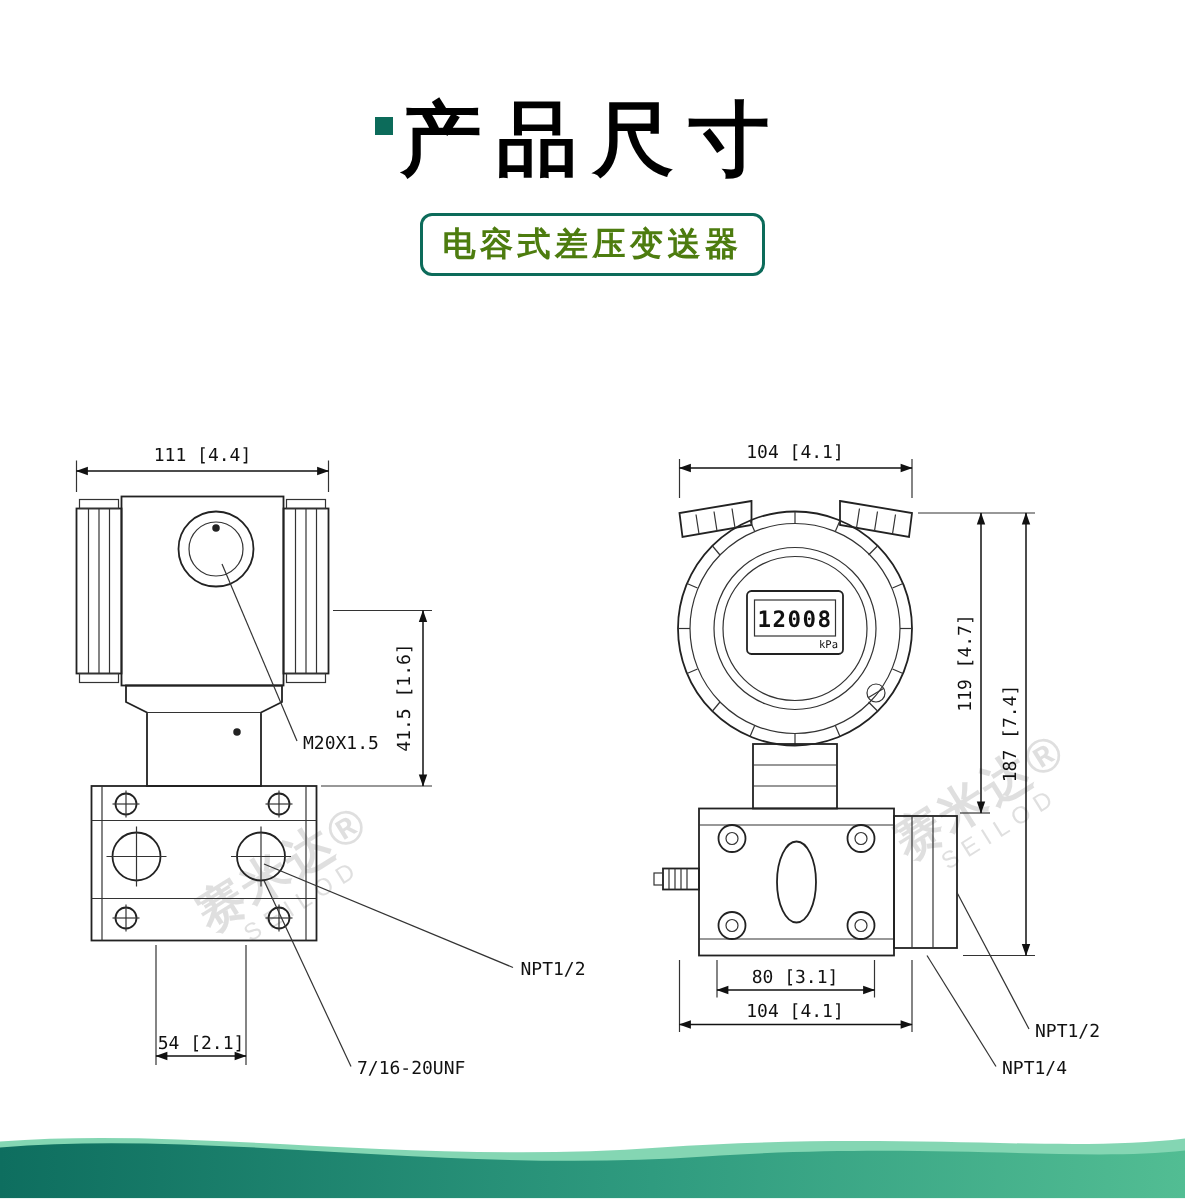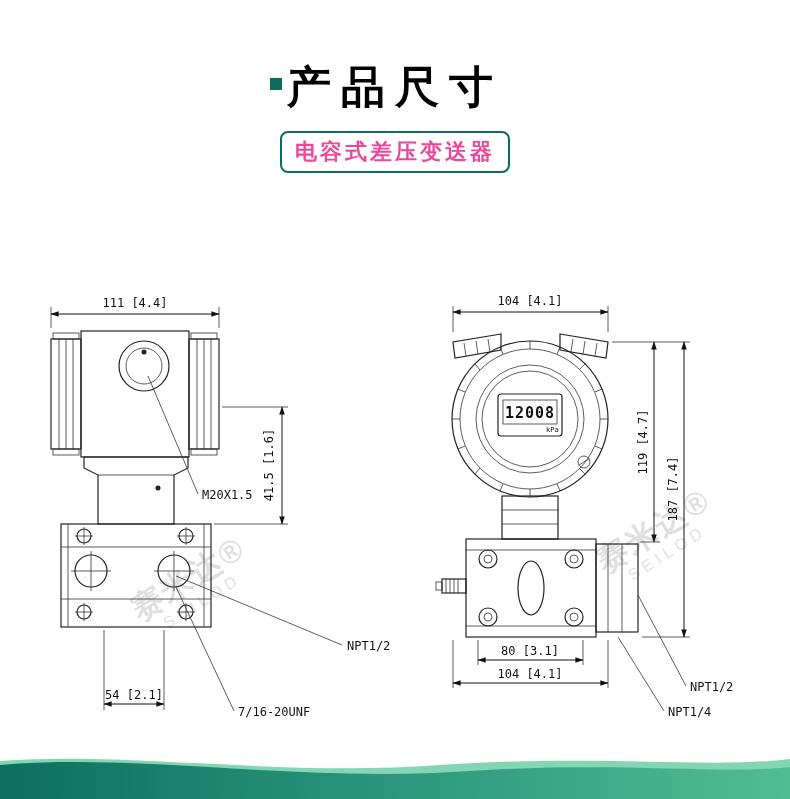--- a/index.html
+++ b/index.html
@@ -1,24 +1,24 @@
 <!DOCTYPE html>
 <html><head>
 <meta charset="utf-8">
 <style>
   html,body{margin:0;padding:0;background:#fff;}
   .page{position:relative;width:790px;height:799px;background:#ffffff;overflow:hidden;
         font-family:"Liberation Sans",sans-serif;}
   
   .header{position:absolute;top:62px;left:0;width:100%;text-align:center;}
   .title-wrap{position:relative;display:inline-block;}
-  .page-title{margin:0;font-weight:bold;font-size:44px;line-height:1.15;letter-spacing:10px;color:#000;}
+  .page-title{margin:0;font-weight:bold;font-size:54px;line-height:1.15;letter-spacing:10px;color:#000;}
   .title-square{position:absolute;left:-17px;top:16px;width:12px;height:12px;background:#0c6b5a;}
   .subtitle-box{display:inline-block;margin-top:18px;border:2px solid #0c6b5a;border-radius:8px;
-        padding:4px 13px;font-weight:bold;font-size:22px;letter-spacing:3px;color:#ec4899;}
+        padding:4px 13px;font-weight:bold;font-size:22px;letter-spacing:3px;color:#4d7c0f;}
   
   .drawing{position:absolute;}
   .dwg-left{left:26px;top:292px;}
   .dwg-right{left:398px;top:292px;}
   .obj{stroke:#222;stroke-width:1.2;fill:none;}
   .thin{stroke:#333;stroke-width:.8;fill:none;}
   .dim{stroke:#111;stroke-width:1;fill:none;}
   .dim-text{font-family:"DejaVu Sans Mono",monospace;font-size:12px;fill:#111;}
   .lcd-text{font-family:"DejaVu Sans Mono",monospace;font-size:15px;font-weight:bold;fill:#111;letter-spacing:1px;}
   .lcd-unit{font-family:"DejaVu Sans Mono",monospace;font-size:7px;fill:#111;}

